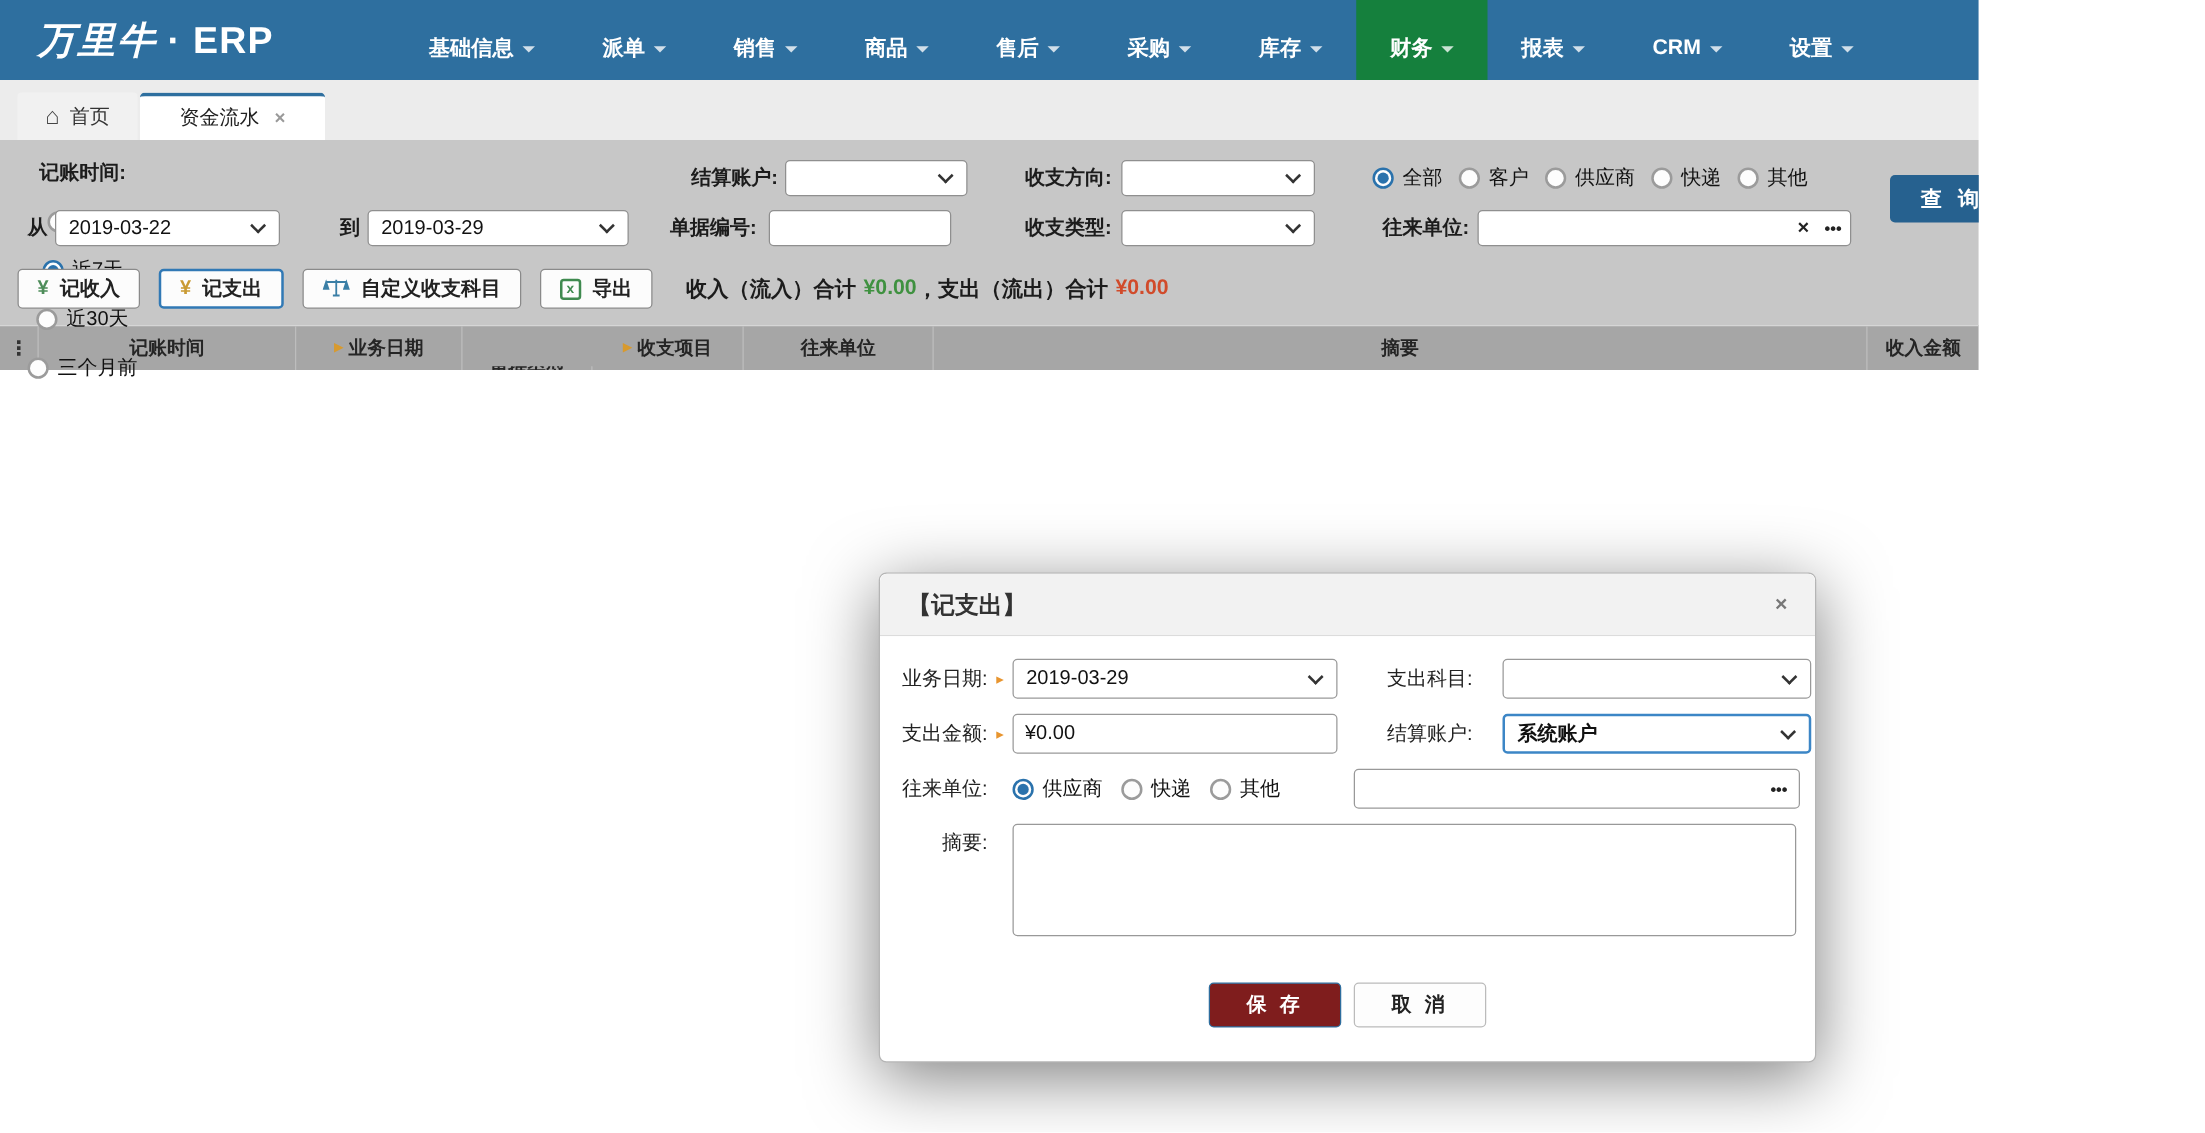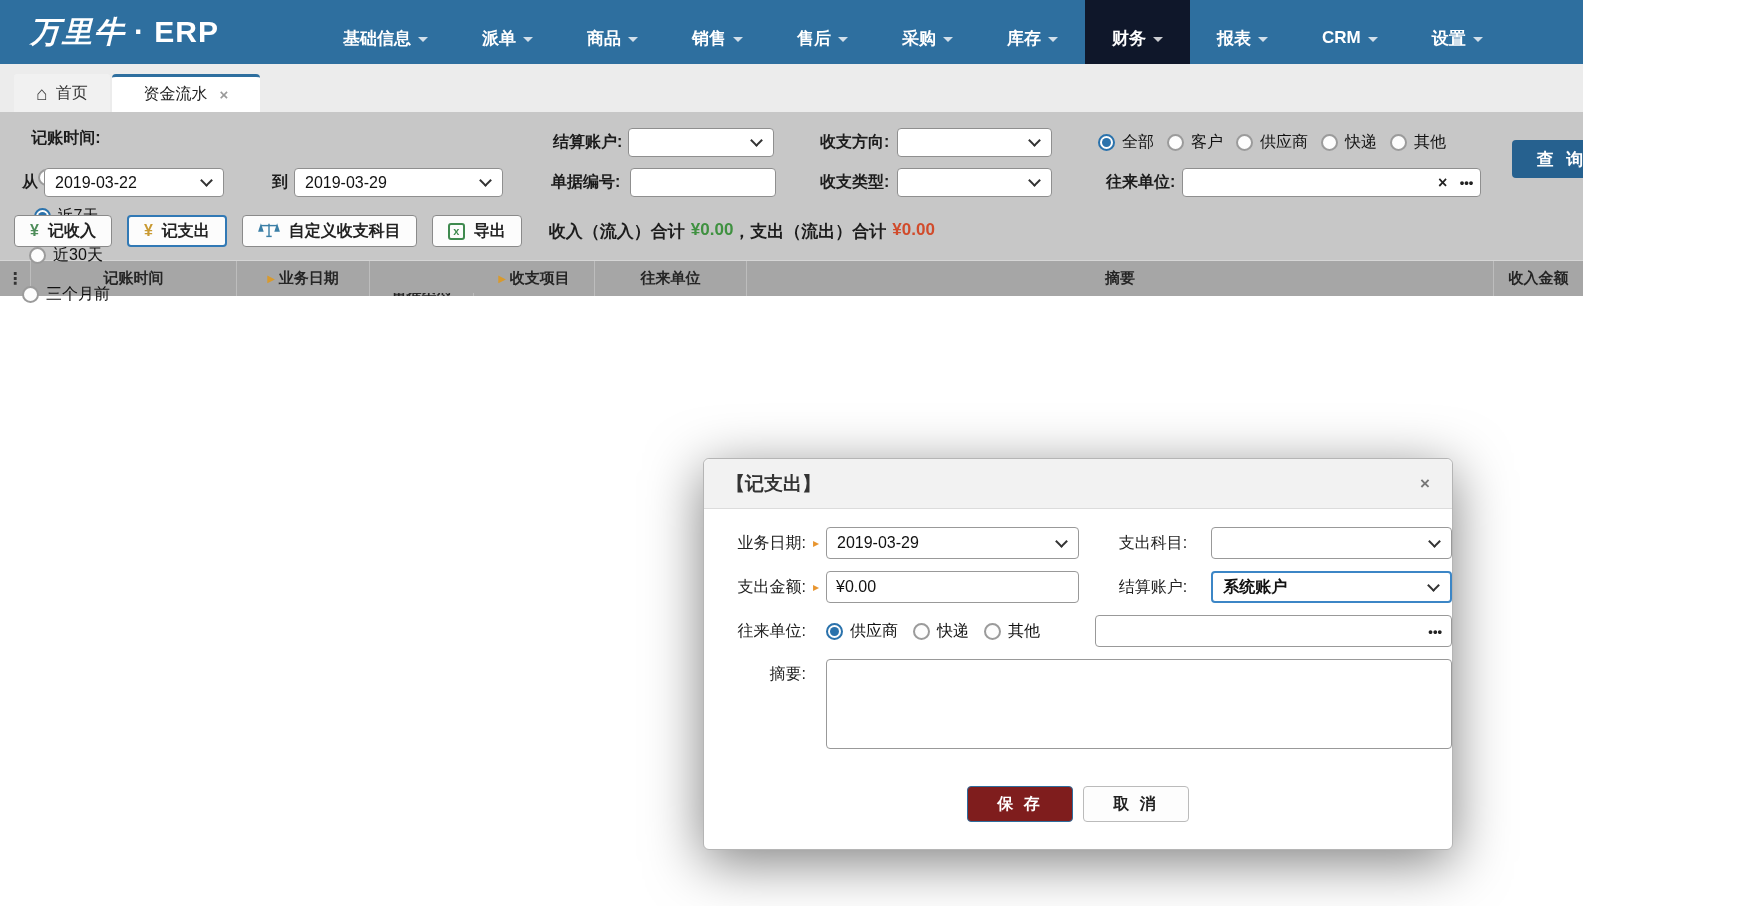--- a/index.html
+++ b/index.html
@@ -8,21 +8,21 @@
   .app { position:relative; width:1583px; height:906px; background:#ffffff; overflow:hidden; }
 
   
   .nav { position:relative; height:64px; background:#2e6f9f; display:flex; align-items:center; }
   .logo { display:flex; align-items:baseline; margin-left:30px; color:#fff; white-space:nowrap; }
   .logo-main { font-size:30px; font-weight:bold; font-style:italic; letter-spacing:2px; }
   .logo-suffix { font-size:30px; font-weight:bold; margin-left:8px; letter-spacing:1px; }
   .nmenu { position:absolute; left:316px; top:0; height:76px; display:flex; align-items:stretch; }
   .nitem { display:flex; align-items:center; padding:0 27px; cursor:pointer; }
   .nitem .nlabel { color:#fff; font-size:17px; font-weight:bold; }
-  .nitem.active { background:#0f172a; }
+  .nitem.active { background:#15803d; }
   .caret { width:0; height:0; border-left:5px solid transparent; border-right:5px solid transparent;
            border-top:5px solid rgba(255,255,255,.78); margin-left:7px; margin-top:3px; }
 
   
   .tabbar { position:relative; height:48px; background:#ececec; }
   .tab-home { position:absolute; left:14px; bottom:0; height:38px; width:96px; background:#f1f1f1;
               display:flex; align-items:center; justify-content:center; gap:8px; color:#333;
               font-size:16px; border-radius:3px 3px 0 0; }
   .home-ic { font-size:19px; color:#444; line-height:1; }
   .tab-active { position:absolute; left:112px; bottom:0; height:38px; width:148px; background:#ffffff;
@@ -86,21 +86,21 @@
   .content { height:610px; background:#ffffff; }
 
   
   .modal { position:absolute; left:703px; top:458px; width:750px; height:392px; background:#ffffff;
            border:1px solid #b5b5b5; border-radius:6px; box-shadow:0 12px 55px rgba(0,0,0,.5); }
   .m-head { height:50px; background:#f2f2f2; border-bottom:1px solid #dcdcdc; border-radius:6px 6px 0 0;
             display:flex; align-items:center; padding:0 22px; }
   .m-title { font-size:19px; font-weight:bold; color:#333; flex:1; }
   .m-close { color:#777; font-size:17px; font-weight:bold; cursor:pointer; }
   .m-body { padding-top:18px; position:relative; height:341px; }
-  .m-row { display:flex; align-items:center; margin-bottom:12px; padding-left:20px; }
+  .m-row { display:flex; align-items:center; margin-bottom:12px; padding-left:4px; }
   .m-label { width:82px; text-align:right; font-size:16px; color:#222; flex:none; }
   .m-mark { width:20px; text-align:center; color:#e8952f; font-size:12px; flex:none; }
   .m-sel, .m-input { height:32px; border:1px solid #999; border-radius:4px; background:#fff;
                      font-size:16px; color:#111; }
   .m-sel { display:flex; align-items:center; padding:0 10px; cursor:pointer; }
   .m-input { padding:0 9px; outline:none; }
   .w260 { width:260px; } .w247 { width:247px; }
   .m-label2 { width:102px; text-align:right; font-size:16px; color:#222; margin-left:6px; flex:none; }
   .ml12 { margin-left:24px;font-weight:bold; }
   .m-sel.focused { border:2px solid #3c86c6; }
@@ -129,25 +129,25 @@
     <div class="nmenu">
       <div class="nitem">
           <span class="nlabel">基础信息</span>
           <span class="caret"></span>
         </div>
       <div class="nitem">
           <span class="nlabel">派单</span>
           <span class="caret"></span>
         </div>
       <div class="nitem">
+          <span class="nlabel">销售</span>
+          <span class="caret"></span>
+        </div>
+      <div class="nitem">
           <span class="nlabel">商品</span>
-          <span class="caret"></span>
-        </div>
-      <div class="nitem">
-          <span class="nlabel">销售</span>
           <span class="caret"></span>
         </div>
       <div class="nitem">
           <span class="nlabel">售后</span>
           <span class="caret"></span>
         </div>
       <div class="nitem">
           <span class="nlabel">采购</span>
           <span class="caret"></span>
         </div>
@@ -255,21 +255,21 @@
     </div>
 
     <div class="fgroup" style="left:272px; top:56px; height:29px; gap:6px;">
       <span class="flabel">到</span>
       <div class="sel" style="width:209px;">
         <span class="sel-val">2019-03-29</span>
         <span class="chev"></span>
       </div>
     </div>
 
-    <div class="fgroup" style="left:551px; top:56px; height:29px; gap:10px;">
+    <div class="fgroup" style="left:536px; top:56px; height:29px; gap:10px;">
       <span class="flabel">单据编号:</span>
       <input class="tinput" style="width: 146px;" value="">
     </div>
 
     <div class="fgroup" style="left:820px; top:56px; height:29px; gap:8px;">
       <span class="flabel">收支类型:</span>
       <div class="sel" style="width:155px;">
         <span class="sel-val"></span>
         <span class="chev"></span>
       </div>

